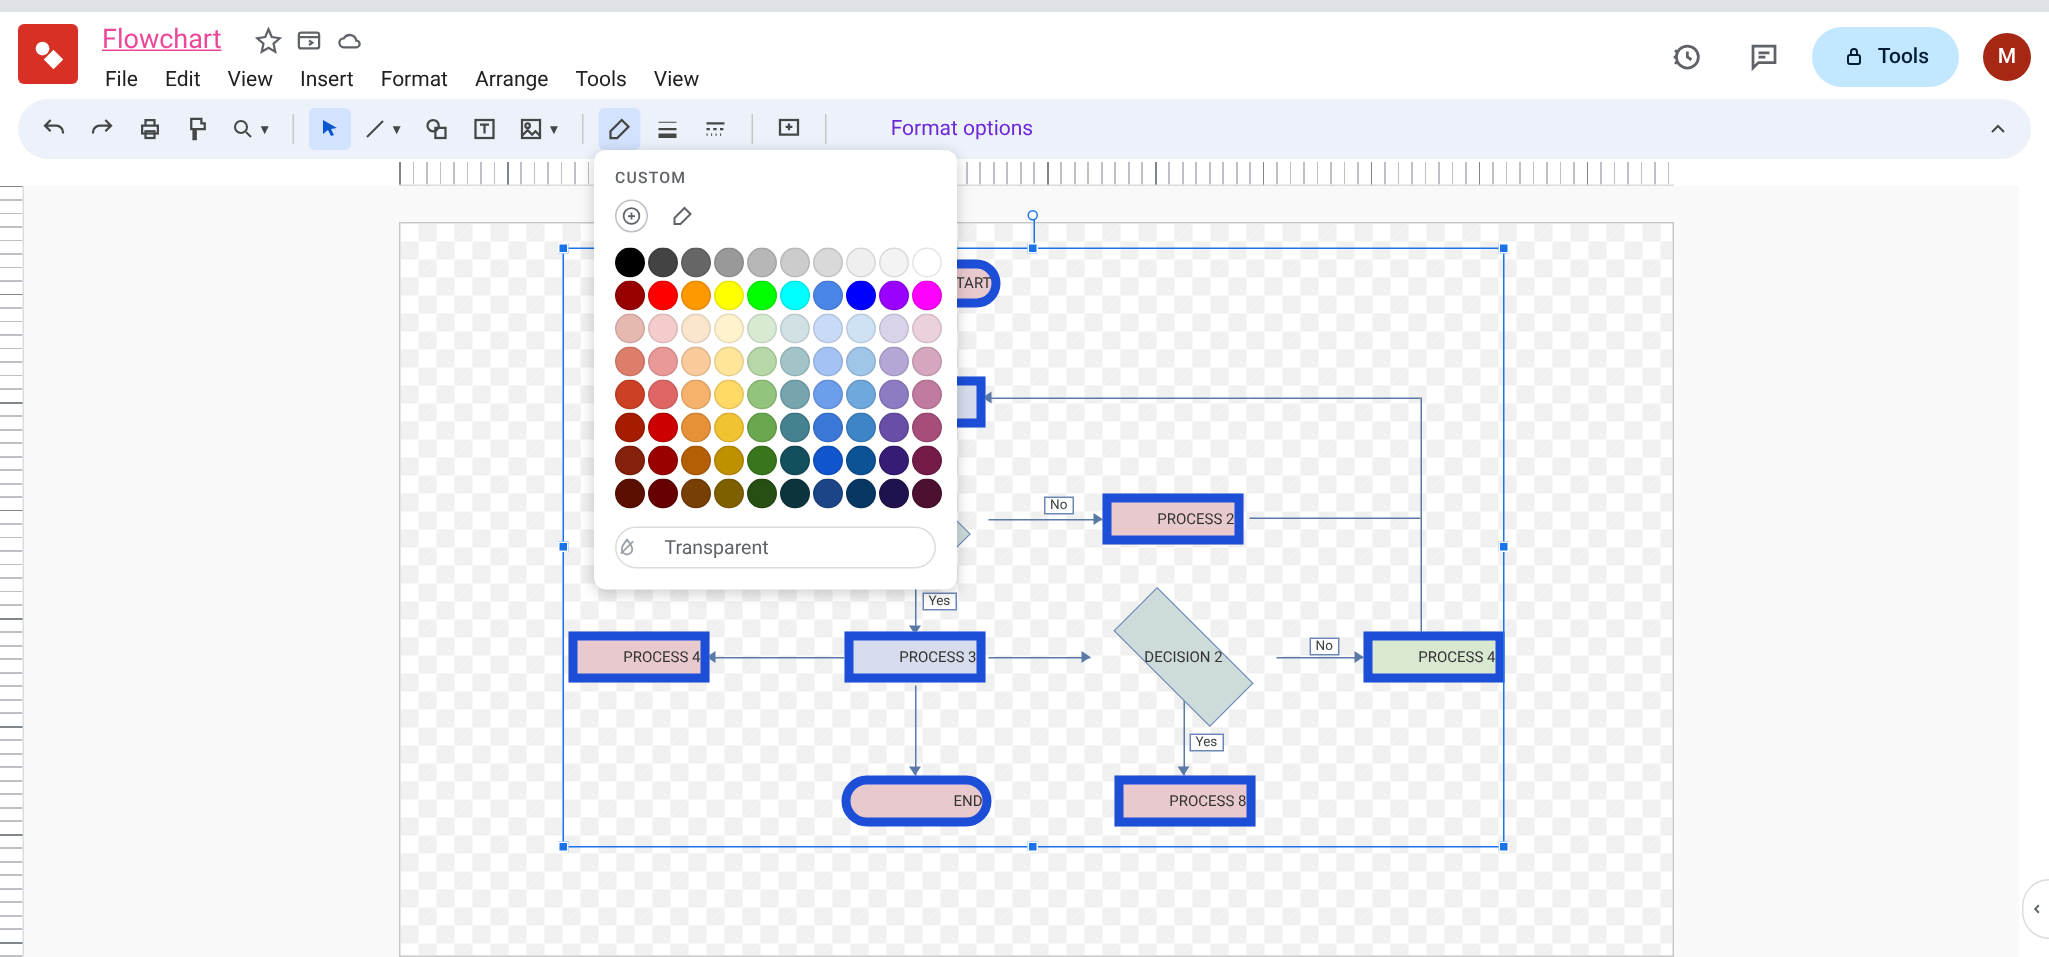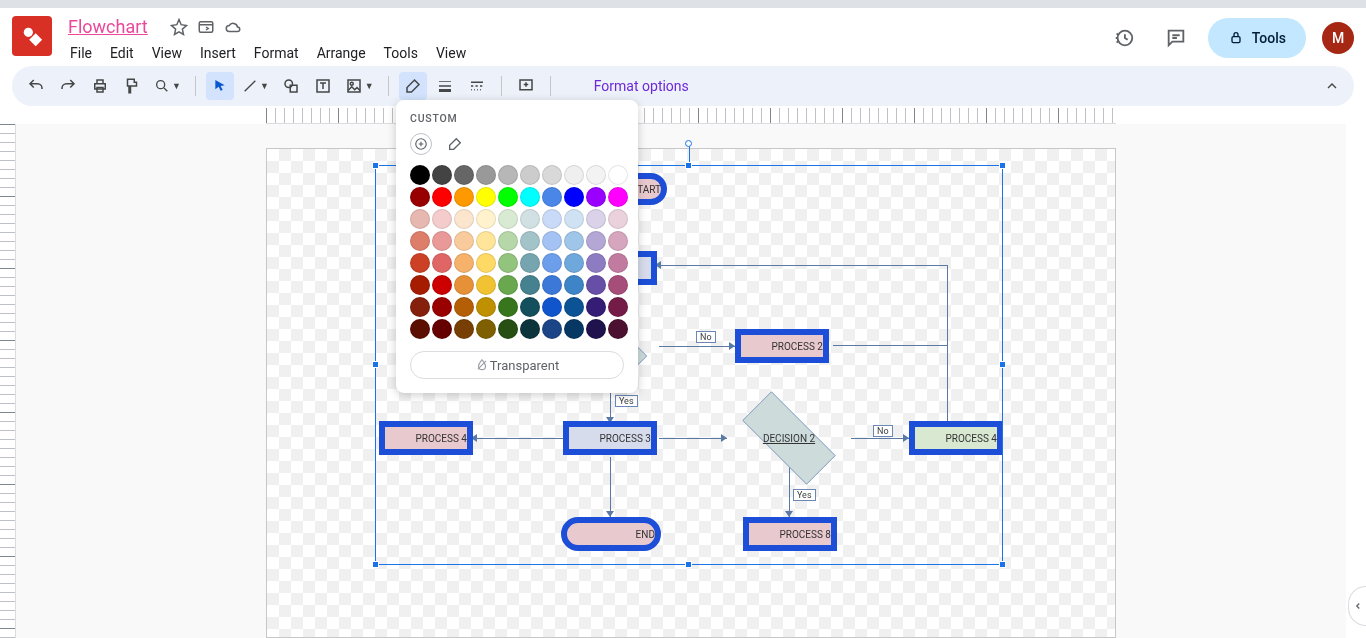--- a/index.html
+++ b/index.html
@@ -139,21 +139,21 @@
   .process-blue{background:#d6dcec;}
   .process-pink{background:#e8c9ce;}
   .process-green{background:#d9e8d0;}
   .decision{
     background:transparent;border:none;position:absolute;
   }
   .decision > .diamond{
     width:100%;height:100%;background:#cddbdb;border:1px solid #6b87b8;
     transform:rotate(45deg)scale(.71);position:absolute;
   }
-  .decision > span{position:relative;z-index:1;text-decoration:underline;}
+  .decision > span{position:relative;z-index:1;}
   .label{
     position:absolute;font-size:9px;background:#fff;border:1px solid #6b87b8;padding:0 3px;
   }
 
   
   .selection-box{
     position:absolute;border:1px solid #1a73e8;pointer-events:none;
   }
   .sel-handle{
     position:absolute;width:7px;height:7px;background:#1a73e8;border:1px solid #fff;
@@ -192,21 +192,21 @@
   .cp-custom-row{display:flex;gap:12px;margin-bottom:10px;}
   .cp-custom-btn{
     width:22px;height:22px;border-radius:50%;border:1px solid #bdc1c6;
     display:flex;align-items:center;justify-content:center;color:#5f6368;cursor:pointer;
     font-size:15px;
   }
   .color-grid{display:grid;grid-template-columns:repeat(10,20px);gap:2px;margin-bottom:12px;}
   .swatch{width:20px;height:20px;border-radius:50%;cursor:pointer;border:1px solid rgba(0,0,0,.1);}
   .transparent-btn{
     height:28px;border:1px solid #dadce0;border-radius:14px;
-    display:flex;align-items:center;justify-content:center;gap:1px;
+    display:flex;align-items:center;gap:18px;
     font-size:13px;color:#5f6368;cursor:pointer;
   }
 
   
   .activate{
     position:absolute;right:40px;bottom:18px;color:#9aa0a6;pointer-events:none;z-index:5;text-align:left;
   }
   .activate .big{font-size:20px;color:#80868b;}
   .activate .small{font-size:13px;}
 

